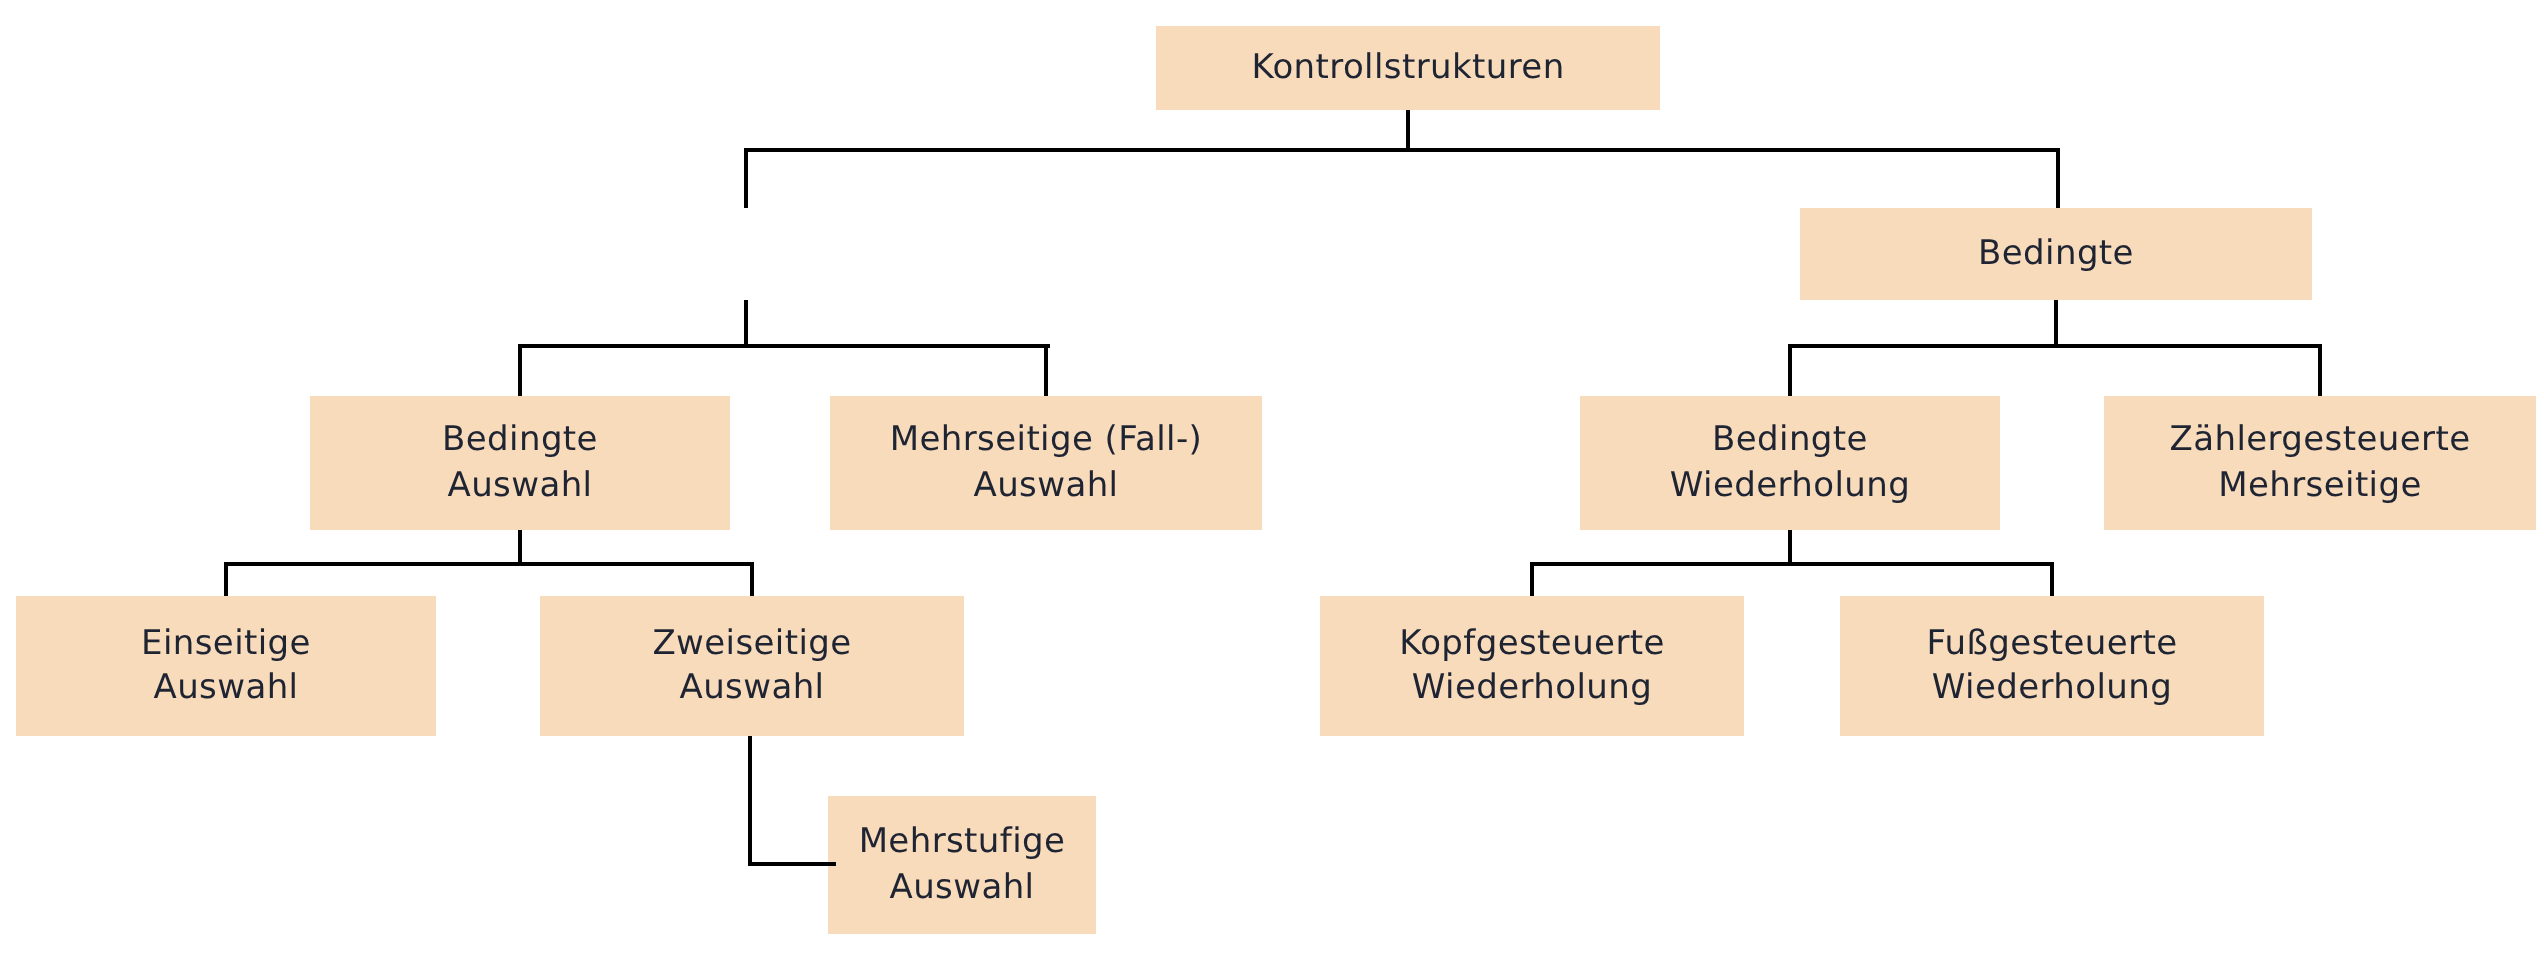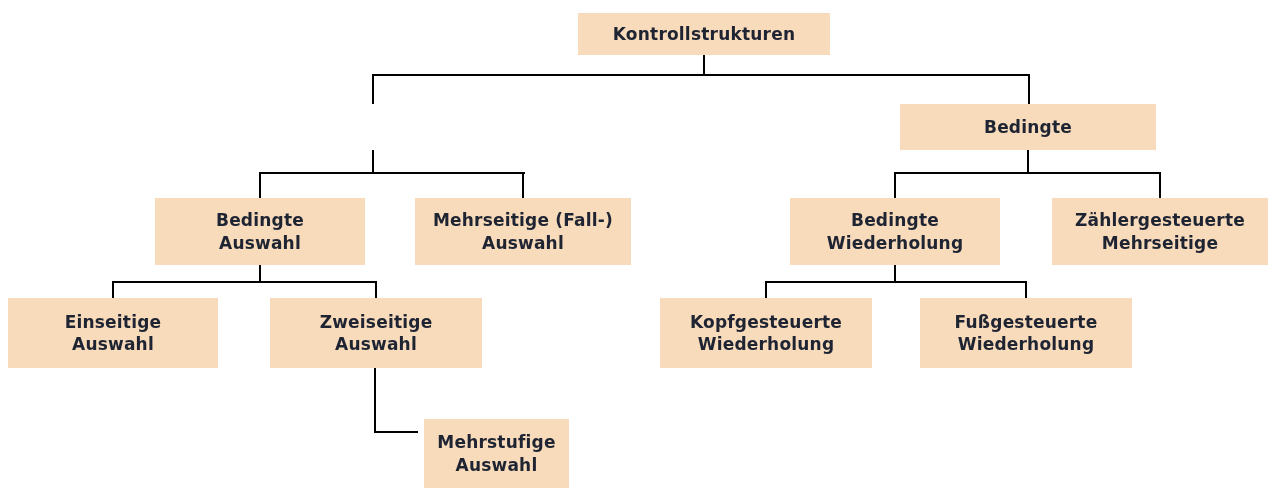--- a/index.html
+++ b/index.html
@@ -13,21 +13,20 @@
   body {
     background: var(--background);
     font-family: "DejaVu Sans", "Liberation Sans", sans-serif;
   }
   .diagram {
     position: relative;
     width: 1272px;
     height: 488px;
     background: var(--background);
     overflow: hidden;
-    font-weight: bold;
   }
   .node {
     position: absolute;
     background: var(--box-fill);
     color: var(--box-text);
     display: flex;
     align-items: center;
     justify-content: center;
     text-align: center;
     white-space: pre-line;
@@ -47,21 +46,21 @@
   #n-verzweigungen { left: 248px;  top: 104px; width: 250px; height: 46px; }
   #n-schleifen     { left: 900px;  top: 104px; width: 256px; height: 46px; }
   #n-bed-auswahl   { left: 155px;  top: 198px; width: 210px; height: 67px; }
   #n-mehrseitige   { left: 415px;  top: 198px; width: 216px; height: 67px; }
   #n-bed-wdh       { left: 790px;  top: 198px; width: 210px; height: 67px; }
   #n-zaehler-wdh   { left: 1052px; top: 198px; width: 216px; height: 67px; }
   #n-einseitige    { left: 8px;    top: 298px; width: 210px; height: 70px; }
   #n-zweiseitige   { left: 270px;  top: 298px; width: 212px; height: 70px; }
   #n-kopf-wdh      { left: 660px;  top: 298px; width: 212px; height: 70px; }
   #n-fuss-wdh      { left: 920px;  top: 298px; width: 212px; height: 70px; }
-  #n-mehrstufige   { left: 424px;  top: 398px; width: 145px; height: 69px; margin-top: 21px; }
+  #n-mehrstufige   { left: 414px;  top: 398px; width: 134px; height: 69px; }
 </style>
 </head>
 <body>
 
 <div class="diagram">
 
   <div class="node" id="n-root">Kontrollstrukturen</div>
   <div class="node" id="n-schleifen">Bedingte</div>
   <div class="node" id="n-bed-auswahl">Bedingte
 Auswahl</div>

